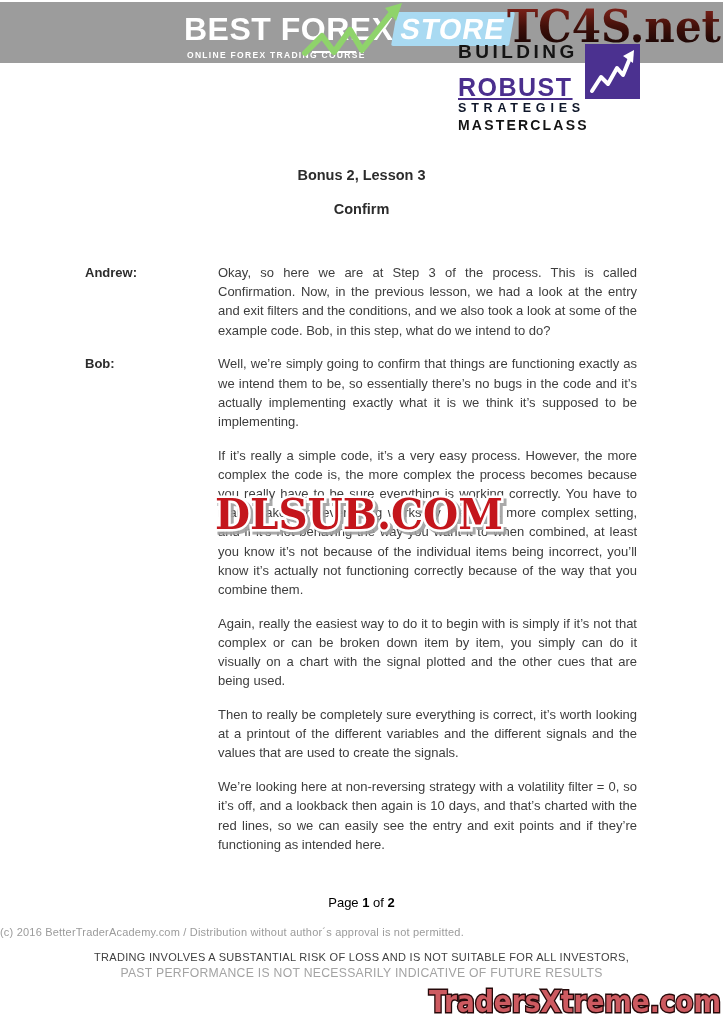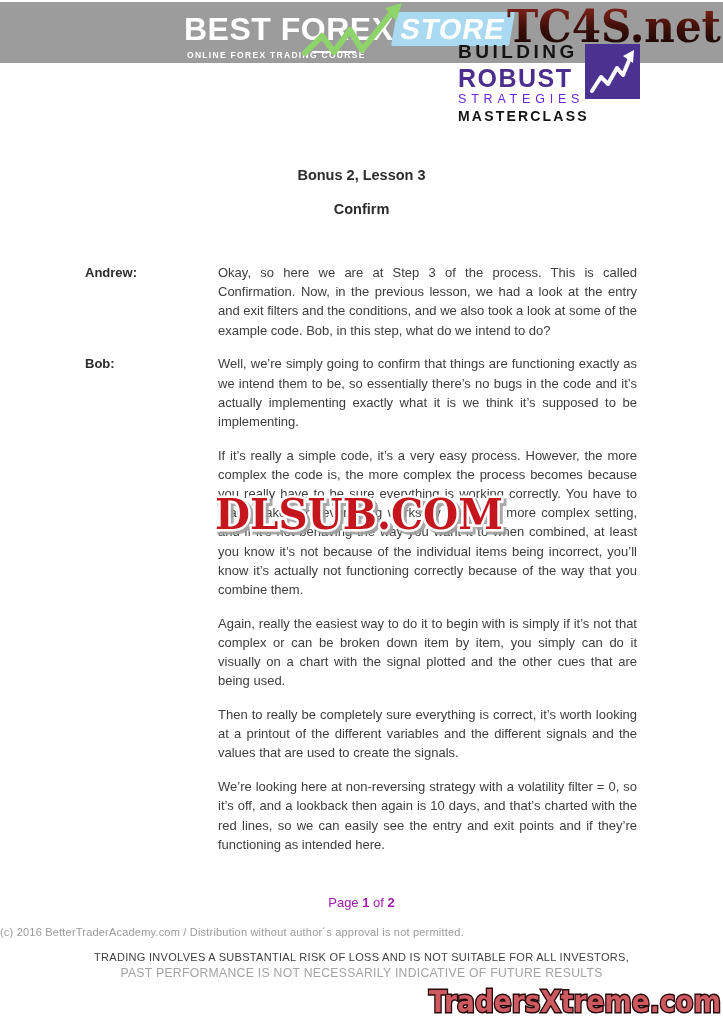--- a/index.html
+++ b/index.html
@@ -17,41 +17,41 @@
   .tagline{position:absolute;left:187px;top:48px;font-size:8.5px;font-weight:bold;
            color:#ffffff;letter-spacing:1.3px;white-space:nowrap;}
   .banner-art{position:absolute;left:0;top:0;width:723px;height:70px;pointer-events:none;}
 
   
   .tc4s{position:absolute;left:505px;top:0;width:220px;height:54px;}
 
   
   .mclass{position:absolute;left:458px;top:42px;width:186px;line-height:1;}
   .mc-l1{font-size:19px;font-weight:bold;letter-spacing:3.5px;color:#141414;}
-  .mc-l2{font-size:25px;font-weight:bold;letter-spacing:1.5px;color:#4b2f8e;margin-top:5px;}
-  .mc-l3{font-size:12.5px;font-weight:400;letter-spacing:4.8px;color:#6d28d9;margin-top:2px;}
+  .mc-l2{font-size:25px;font-weight:bold;letter-spacing:1.5px;color:#4b2f8e;margin-top:14px;text-decoration:underline;}
+  .mc-l3{font-size:12.5px;font-weight:700;letter-spacing:4.8px;color:#0f172a;margin-top:2px;}
   .mc-l4{font-size:14px;font-weight:bold;letter-spacing:2.2px;color:#141414;margin-top:3px;}
   .mc-square{position:absolute;left:585px;top:44px;width:55px;height:55px;background:#4b3190;}
 
   
   .doc-title{position:absolute;left:0;top:167px;width:723px;text-align:center;
              font-size:14.5px;font-weight:bold;color:#2c2c2c;}
   .doc-subtitle{position:absolute;left:0;top:201px;width:723px;text-align:center;
                 font-size:14.5px;font-weight:bold;color:#2c2c2c;}
   .dialogue{position:absolute;left:85px;top:263px;width:552px;
             display:grid;grid-template-columns:133px 419px;}
   .speaker{font-weight:bold;font-size:13px;color:#2c2c2c;line-height:19.2px;}
   .speech p{margin:0 0 14.5px 0;text-align:justify;font-size:13px;line-height:19.2px;color:#3d3d3d;}
 
   
   .dlsub{position:absolute;left:210px;top:487px;width:300px;height:56px;}
 
   
   .page-label{position:absolute;left:0;top:895px;width:723px;text-align:center;
-              font-size:13px;color:#a21caf;}
+              font-size:13px;color:#000000;}
   .page-label span{white-space:pre;}
   .page-label .b{font-weight:bold;}
   .copyright{position:absolute;left:0;top:926px;width:712px;text-align:left;
              font-size:11px;color:#9b9b9b;letter-spacing:.2px;}
   .disclaimer1{position:absolute;left:0;top:951px;width:723px;text-align:center;
                font-size:11px;color:#404040;letter-spacing:.3px;}
   .disclaimer2{position:absolute;left:0;top:966px;width:723px;text-align:center;
                font-size:12.2px;color:#a3a3a3;letter-spacing:.3px;}
   .traders{position:absolute;right:-2px;top:982px;width:300px;height:40px;
            filter:drop-shadow(0 0 2px #ffffff);}

